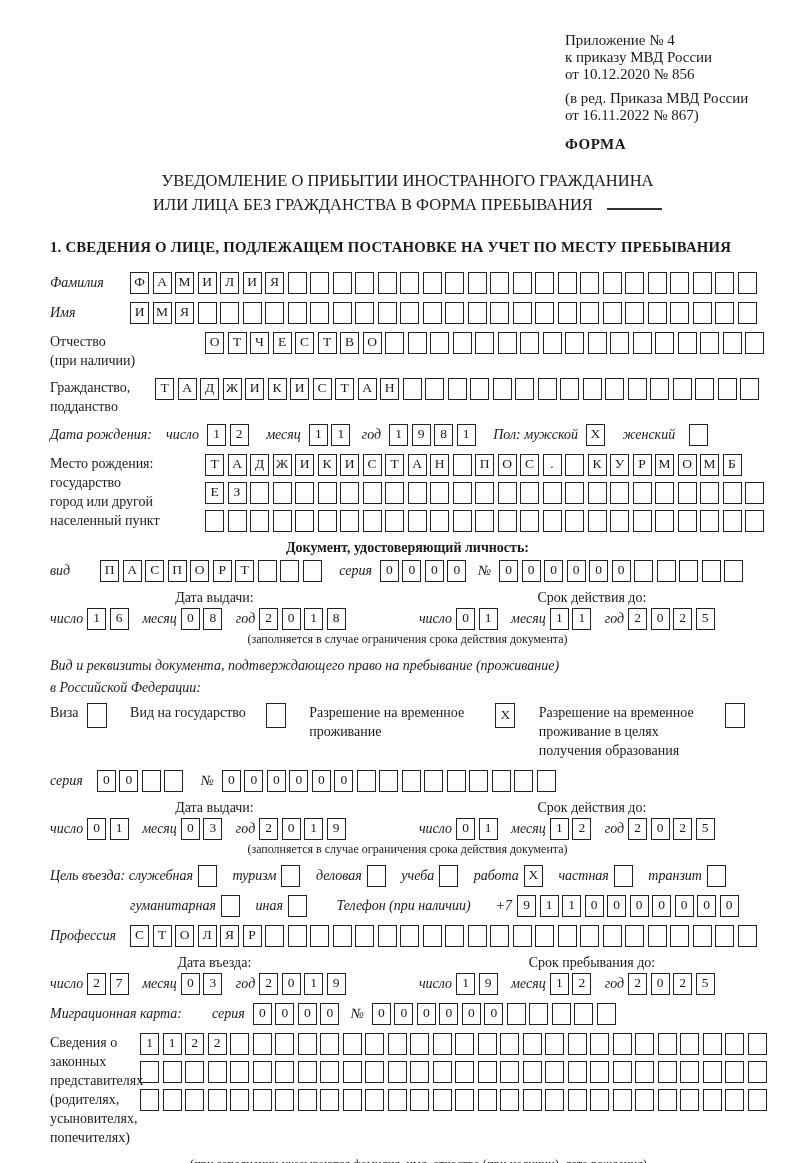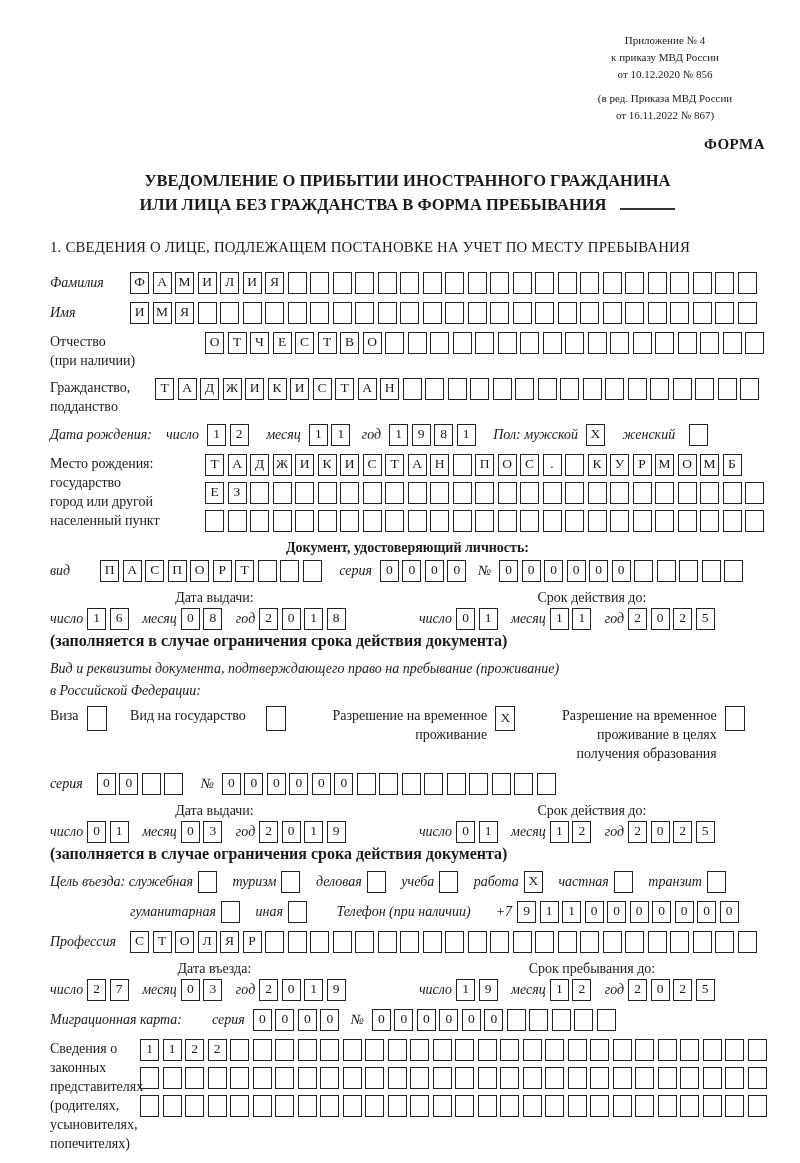--- a/index.html
+++ b/index.html
@@ -1,30 +1,30 @@
 <!DOCTYPE html>
 <html><head>
 <meta charset="utf-8">
 <style>
   html,body{margin:0;padding:0;background:#fff;}
   body{width:800px;height:1163px;overflow:hidden;color:#1a1a1a;
        font-family:"Liberation Serif",serif;}
   .page{box-sizing:border-box;width:800px;height:1163px;padding:32px 35px 10px 50px;}
 
   
-  .annex{width:200px;margin-left:auto;font-size:11px;line-height:17px;text-align:center;}
+  .annex{width:200px;margin-left:auto;font-size:15px;line-height:17px;}
   .annex div:nth-child(4){margin-top:7px;}
-  .forma{width:200px;margin-left:auto;text-align:right;font-weight:bold;font-size:15px;
+  .forma{width:200px;margin-left:auto;text-align:left;font-weight:bold;font-size:15px;
          margin-top:12px;letter-spacing:.5px;}
 
   
-  .title{text-align:center;font-weight:bold;font-size:16.5px;line-height:24px;margin-top:16px;}
+  .title{text-align:center;font-weight:normal;font-size:16.5px;line-height:24px;margin-top:16px;}
   .blank-line{display:inline-block;width:55px;height:2px;background:#333;margin-left:14px;
               vertical-align:baseline;}
-  .section-h{font-weight:normal;font-size:14.8px;margin-top:22px;letter-spacing:.2px;}
+  .section-h{font-weight:bold;font-size:14.8px;margin-top:22px;letter-spacing:.2px;}
 
   
   .form{margin-top:16px;}
   .row{display:flex;align-items:flex-start;margin-bottom:8px;}
   .lbl{font-size:14px;line-height:22px;white-space:nowrap;font-style:italic;}
   .lblcol{font-size:14px;line-height:19px;}
   .cells{display:flex;flex-wrap:nowrap;}
   .cell{box-sizing:border-box;flex:0 0 auto;width:19px;height:22px;margin-right:3.5px;
         border:1.6px solid #222;text-align:center;
         font-family:"Liberation Serif",serif;font-size:13.5px;line-height:18px;}
@@ -38,25 +38,25 @@
 
   .center-h{font-weight:bold;font-size:14px;text-align:center;margin:4px 0 4px 0;}
 
   
   .daterow{display:flex;margin-bottom:2px;}
   .datecol{flex:0 0 46%;} .datecol.right{flex:1;padding-left:40px;}
   .datehead{font-size:14px;text-align:center;margin-bottom:2px;}
   .datefields{display:flex;align-items:flex-start;}
   .datefields .lbl{margin-right:4px;}
   .datefields .cells{margin-right:10px;}
-  .note{font-size:16px;text-align:left;margin:1px 0 8px 0;font-weight:bold;}
+  .note{font-size:12px;text-align:center;margin:1px 0 8px 0;}
 
   
   .permit-band{display:flex;align-items:flex-start;margin:2px 0 10px 0;}
-  .permit-label{font-size:14px;line-height:19px;text-align:right;}
+  .permit-label{font-size:14px;line-height:19px;text-align:left;}
   .pw170{width:178px;flex:0 0 178px;}
   .bigbox .cell{width:20px;height:25px;line-height:21px;}
 
   .purpose-line{display:flex;align-items:flex-start;margin-bottom:8px;}
   .purpose-line .lbl{margin-right:5px;}
   .purpose-line .cells{margin-right:12px;}
 
   .caption{font-size:12.5px;margin:10px 0 0 140px;}
 </style>
 </head>

